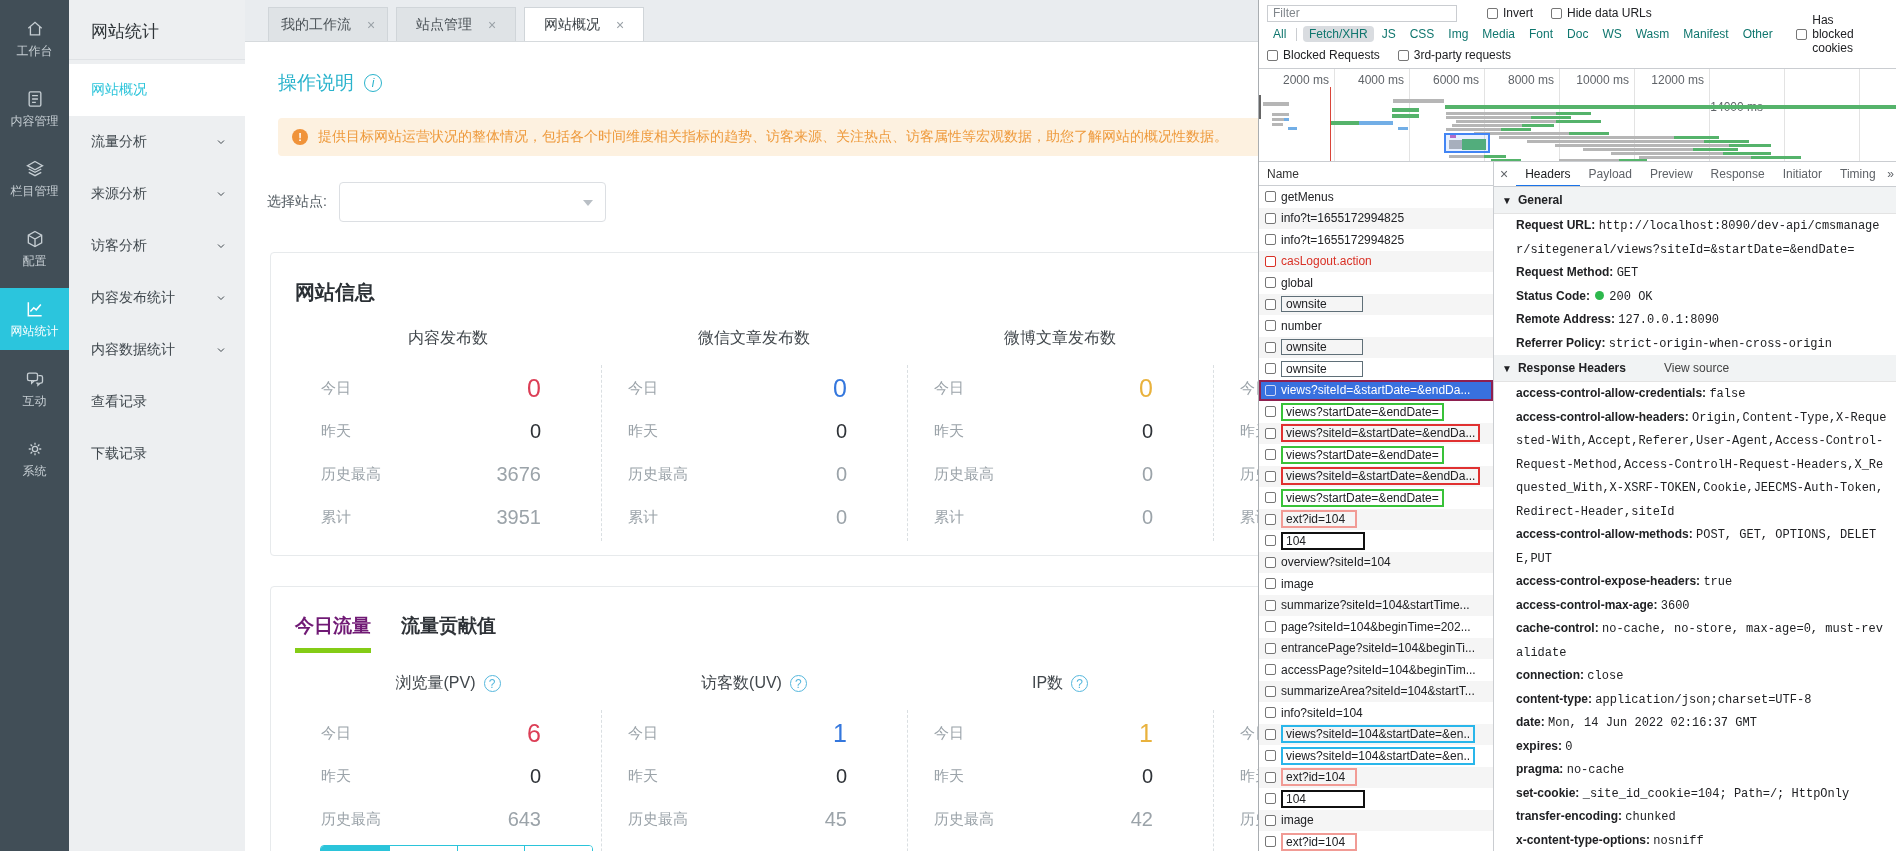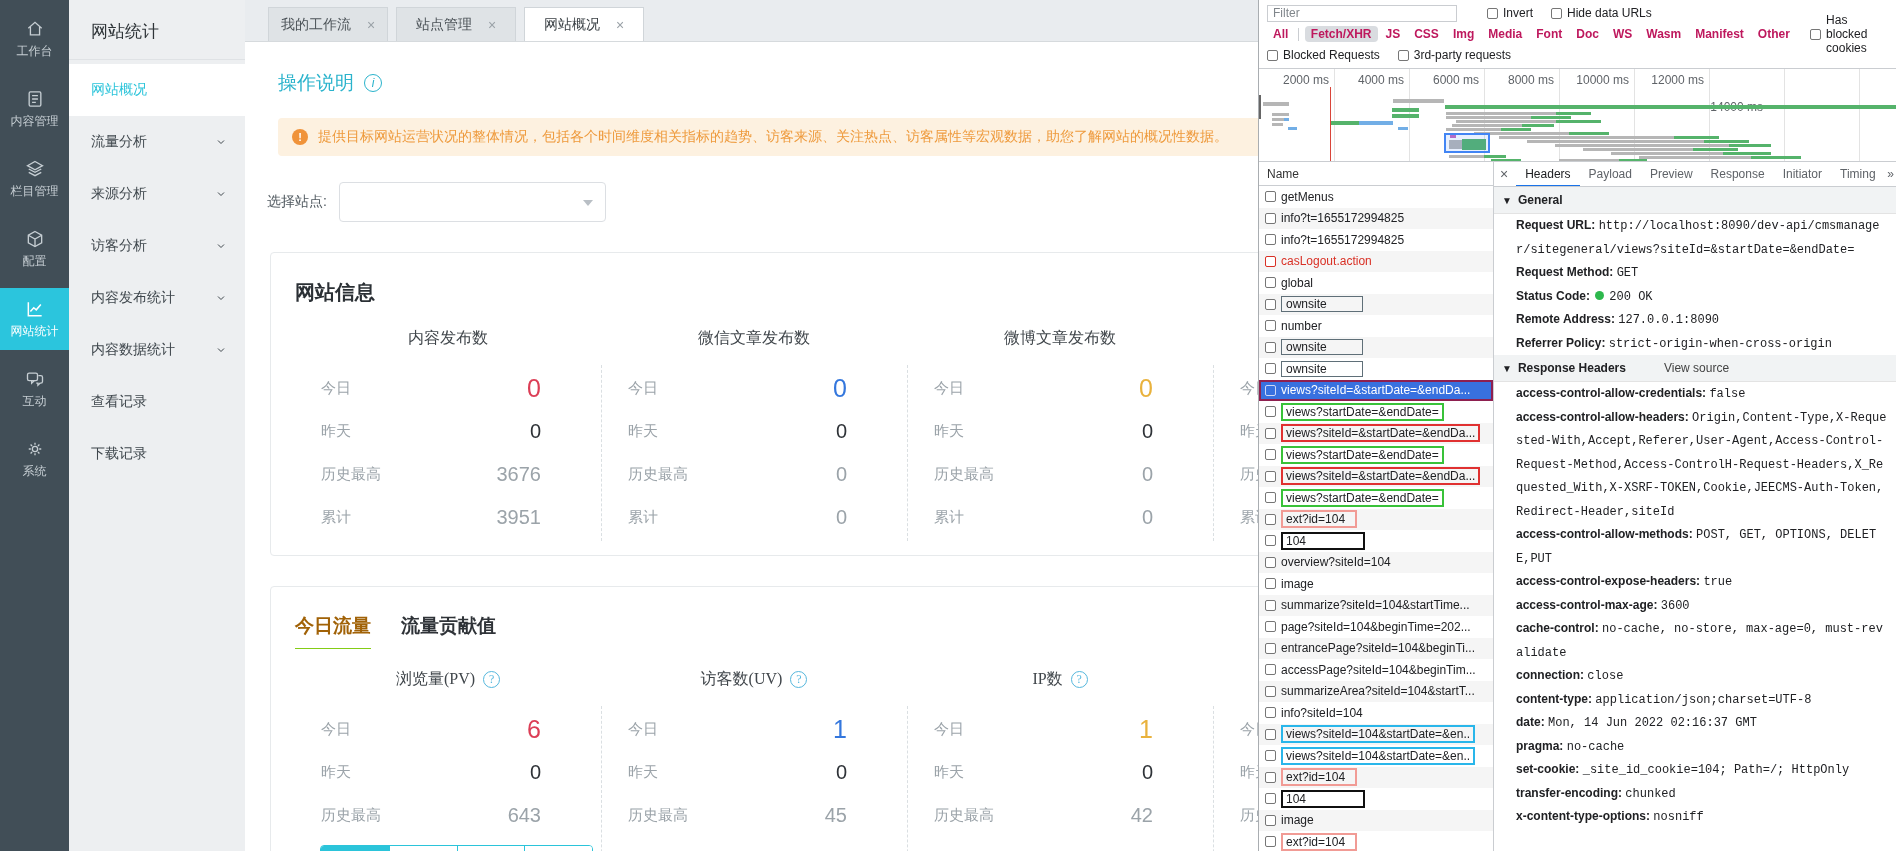--- a/index.html
+++ b/index.html
@@ -52,57 +52,57 @@
   .selectbox .sel-val { line-height:38px; padding-left:12px; color:#c6cacd; font-size:14px; }
   .selectbox .arrow { position:absolute; right:12px; top:17px; width:0; height:0;
     border-left:5px solid transparent; border-right:5px solid transparent;
     border-top:6px solid #b9bfc5; }
 
   .card { margin-top:30px; margin-left:-8px; width:1230px; border:1px solid #e7eaec;
     border-radius:4px; background:#fff; padding:26px 0 14px 24px; }
   .card-title { font-size:20px; font-weight:bold; color:#2b3035; margin-bottom:22px; }
   .stat-headers, .stat-bodies { display:grid; grid-template-columns:repeat(4,306px); }
   .stat-head { text-align:center; font-size:16px; color:#40464b; padding-bottom:16px;
-    display:flex; align-items:center; justify-content:center;font-family:Liberation Serif, serif; }
+    display:flex; align-items:center; justify-content:center; }
   .qmark { width:17px; height:17px; border:1px solid #55b7dd; border-radius:50%;
     color:#55b7dd; font-size:12px; display:flex; align-items:center; justify-content:center;
     margin-left:8px; }
   .stat-col { padding:2px 0; }
   .stat-bodies .stat-col + .stat-col { border-left:1px dashed #dadfe2; }
   .stat-row { height:43px; display:flex; align-items:center; padding:0 60px 0 26px; }
   .stat-row .lb { font-size:15px; color:#9ba3a9; }
   .stat-row .vl { margin-left:auto; font-size:20px; color:#9ba3a9; }
   .stat-row.r1 .vl { font-size:25px; }
   .stat-row.r2 .vl { color:#2f3338; }
   .v-red { color:#dc3e56 !important; }
   .v-blue { color:#3477dd !important; }
   .v-orange { color:#e9b23d !important; }
 
   .traffic-tabs { display:flex; align-items:flex-start; margin-bottom:20px; }
   .ttab { font-size:19px; font-weight:bold; color:#2f3338; margin-right:30px; cursor:pointer;
     padding-bottom:9px; }
-  .ttab.active { color:#a16207; border-bottom:1px solid #84cc16; }
+  .ttab.active { color:#701a75; border-bottom:5px solid #84cc16; }
 
   .pager-seg { position:absolute; left:75px; top:845px; width:273px; height:30px;
     display:flex; border:1px solid #2bc4da; border-radius:4px; overflow:hidden; }
   .pager-seg .seg { width:68px; background:#fff; border-left:1px solid #2bc4da; }
   .pager-seg .seg:first-child { background:#2bc4da; border-left:none; }
 
   
   .devtools { width:638px; flex:none; border-left:1px solid #a9adb1; background:#fff;
     font-size:12px; color:#202124; display:flex; flex-direction:column; }
   .filterbar { border-bottom:1px solid #cacdd1; padding:2px 0 2px 8px; flex:none; }
   .frow { display:flex; align-items:center; height:20px; margin:1px 0; }
   .filter-input { width:190px; height:17px; border:1px solid #cacdd1; font-size:12px;
     padding:0 5px; color:#202124; font-family:"Liberation Sans",sans-serif; }
   .filter-input::placeholder { color:#80868b; }
   .cb { width:11px; height:11px; border:1px solid #767676; border-radius:2px;
     background:#fff; flex:none; margin-right:5px; }
   .cblab { margin-right:18px; }
-  .chip { padding:1px 6px; border-radius:4px; margin-right:2px; color:#be185d; cursor:pointer;font-weight:bold; }
+  .chip { padding:1px 6px; border-radius:4px; margin-right:2px; color:#0f766e; cursor:pointer; }
   .chip.active { background:#d9dce0; }
   .chip-div { width:1px; height:13px; background:#cacdd1; margin:0 6px 0 2px; }
   .frow .gap { width:30px; }
 
   .overview { height:93px; border-bottom:1px solid #cacdd1; position:relative;
     overflow:hidden; flex:none; }
   .gridline { position:absolute; top:0; bottom:0; width:1px; background:#e3e3e3; }
   .tlabel { position:absolute; top:4px; width:75px; text-align:right; color:#5f6368;
     font-size:12px; }
   .wbar { position:absolute; }
@@ -770,20 +770,21 @@
             </div>
             <div class="hline"><span class="hname">access-control-allow-credentials: </span><span class="hval">false</span></div>
             <div class="hline"><span class="hname">access-control-allow-headers: </span><span class="hval">Origin,Content-Type,X-Requested-With,Accept,Referer,User-Agent,Access-Control-Request-Method,Access-ControlH-Request-Headers,X_Requested_With,X-XSRF-TOKEN,Cookie,JEECMS-Auth-Token,Redirect-Header,siteId</span></div>
             <div class="hline"><span class="hname">access-control-allow-methods: </span><span class="hval">POST, GET, OPTIONS, DELETE,PUT</span></div>
             <div class="hline"><span class="hname">access-control-expose-headers: </span><span class="hval">true</span></div>
             <div class="hline"><span class="hname">access-control-max-age: </span><span class="hval">3600</span></div>
             <div class="hline"><span class="hname">cache-control: </span><span class="hval">no-cache, no-store, max-age=0, must-revalidate</span></div>
             <div class="hline"><span class="hname">connection: </span><span class="hval">close</span></div>
             <div class="hline"><span class="hname">content-type: </span><span class="hval">application/json;charset=UTF-8</span></div>
             <div class="hline"><span class="hname">date: </span><span class="hval">Mon, 14 Jun 2022 02:16:37 GMT</span></div>
+            <div class="hline"><span class="hname">expires: </span><span class="hval">0</span></div>
             <div class="hline"><span class="hname">pragma: </span><span class="hval">no-cache</span></div>
             <div class="hline"><span class="hname">set-cookie: </span><span class="hval">_site_id_cookie=104; Path=/; HttpOnly</span></div>
             <div class="hline"><span class="hname">transfer-encoding: </span><span class="hval">chunked</span></div>
             <div class="hline"><span class="hname">x-content-type-options: </span><span class="hval">nosniff</span></div>
           </div>
       </div>
     </div>
   </div>
 </div>
 

